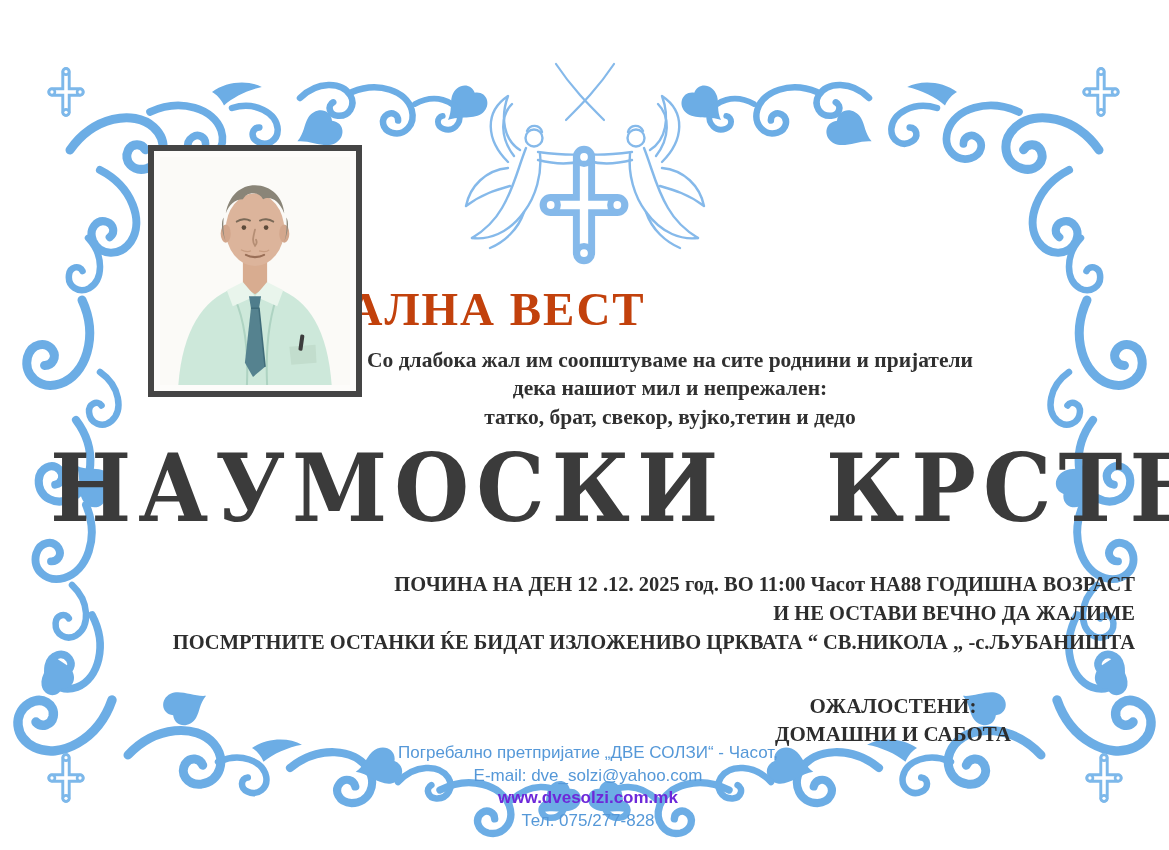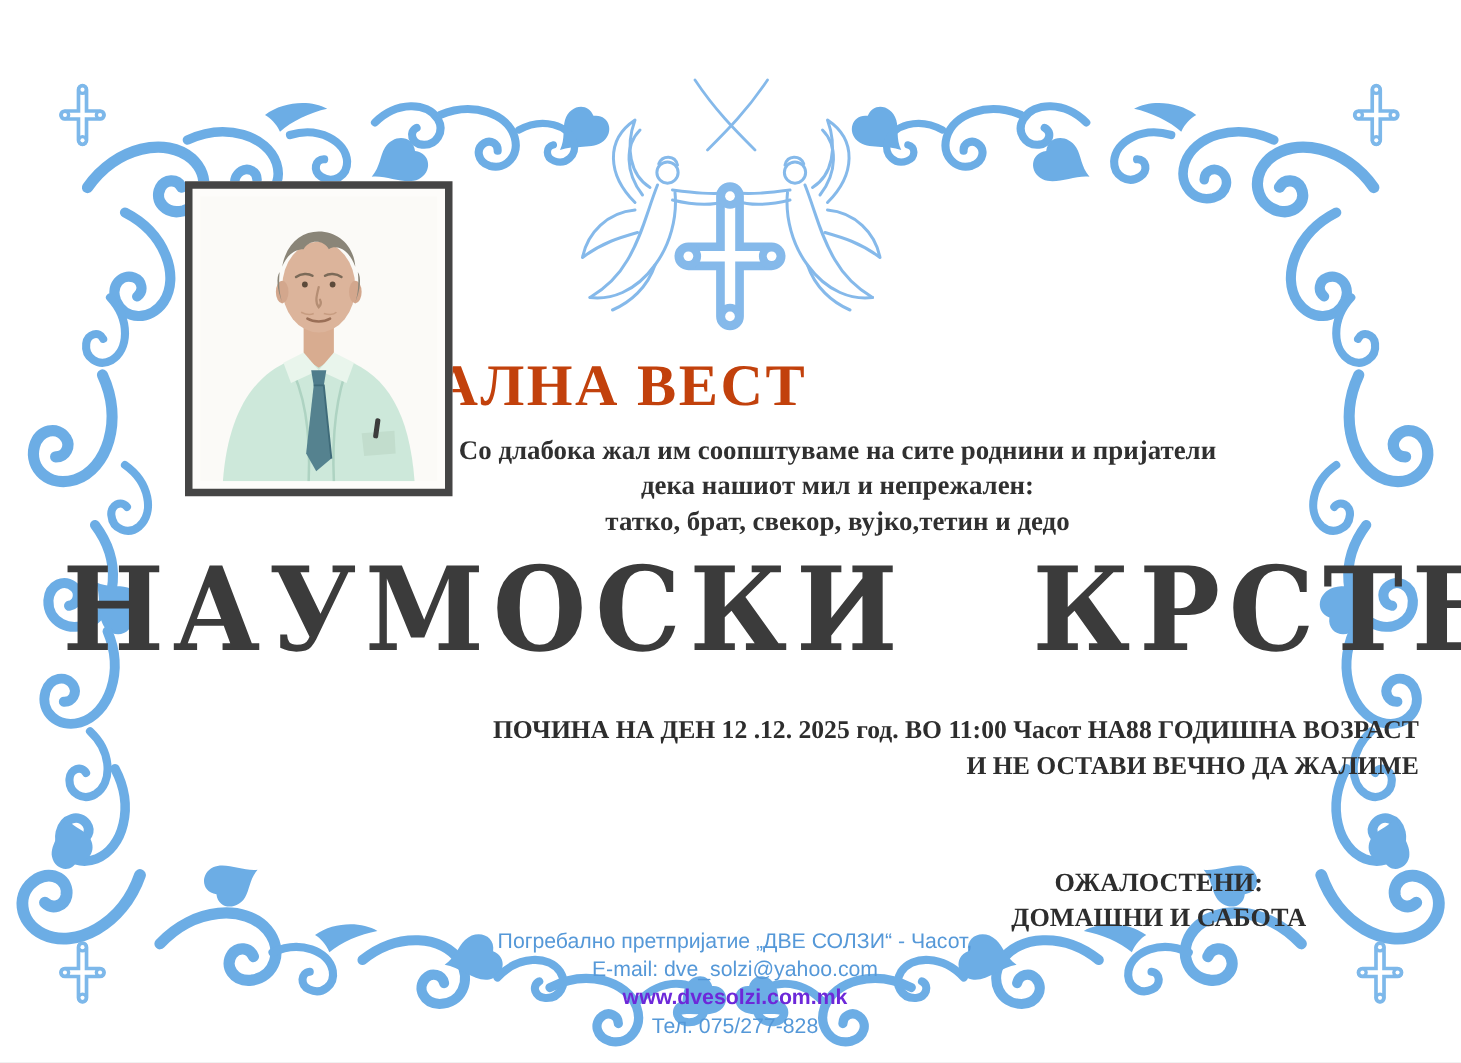--- a/index.html
+++ b/index.html
@@ -34,21 +34,21 @@
   .body-block{
     left:35px;top:570px;width:1100px;text-align:right;
     font-size:20.5px;font-weight:bold;line-height:1.42;color:#2d2d2d;
   }
   .place-block{
     left:192px;top:696px;width:240px;
     font-size:22px;font-weight:bold;color:#2d2d2d;line-height:1.35;
   }
   .place-block .date{padding-left:16px;}
   .mourners-block{
-    left:804px;top:692px;width:246px;text-align:center;
+    left:770px;top:692px;width:246px;text-align:center;
     font-size:21px;font-weight:bold;color:#2d2d2d;line-height:1.35;
   }
   .footer-block{
     left:238px;top:742px;width:700px;text-align:center;
     font-family:"Liberation Sans", sans-serif;
     font-size:17px;color:#5598d8;line-height:1.33;
   }
   .footer-block .site{font-weight:bold;color:#6d28d9;}
 </style>
 </head>
@@ -214,20 +214,21 @@
     <div>Со длабока жал им соопштуваме на сите роднини и пријатели</div>
     <div>дека нашиот мил и непрежален:</div>
     <div>татко, брат, свекор, вујко,тетин и дедо</div>
   </div>
 
   <div class="content deceased">НАУМОСКИ КРСТЕ</div>
 
   <div class="content body-block">
     <div>ПОЧИНА НА ДЕН 12 .12. 2025 год. ВО 11:00 Часот НА88 ГОДИШНА ВОЗРАСТ</div>
     <div>И НЕ ОСТАВИ ВЕЧНО ДА ЖАЛИМЕ</div>
+    <div>ПОСМРТНИТЕ ОСТАНКИ ЌЕ БИДАТ ИЗЛОЖЕНИВО ЦРКВАТА “ СВ.НИКОЛА „ -с.ЉУБАНИШТА</div>
   </div>
 
 
   <div class="content mourners-block">
     <div>ОЖАЛОСТЕНИ:</div>
     <div>ДОМАШНИ И САБОТА</div>
   </div>
 
   <div class="content footer-block">
     <div>Погребално претпријатие „ДВЕ СОЛЗИ“ - Часот,</div>

